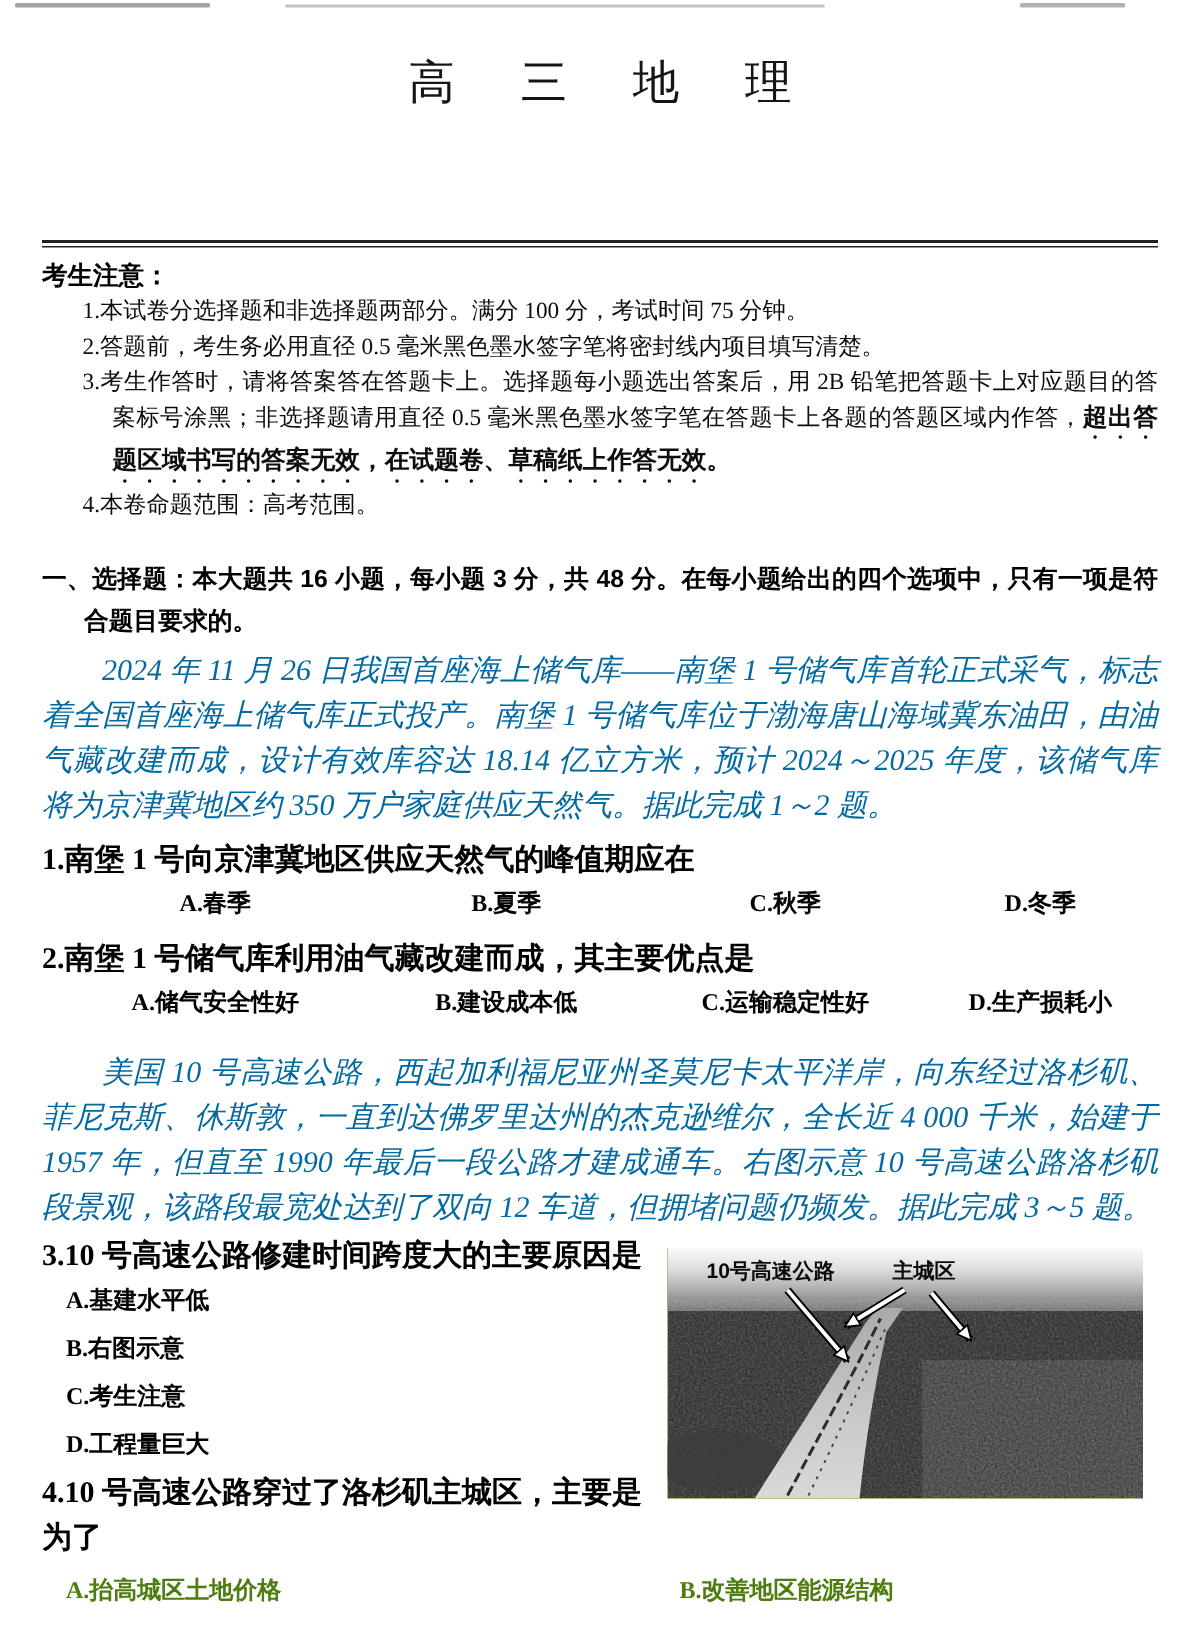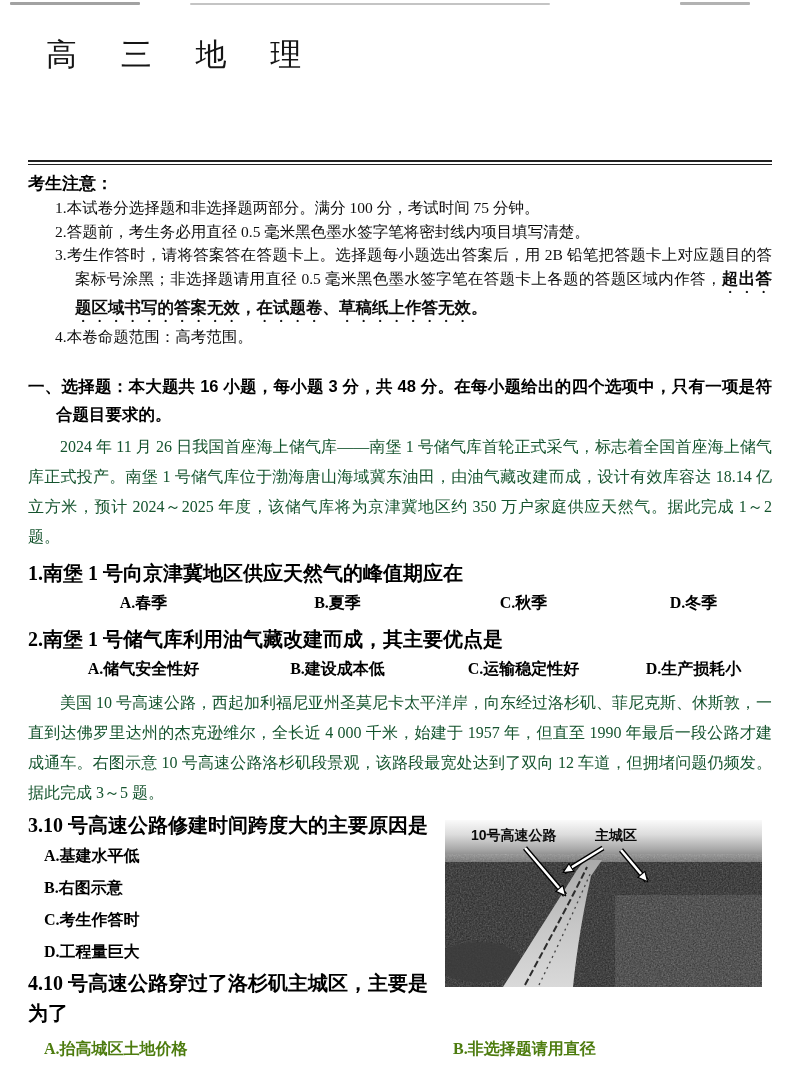--- a/index.html
+++ b/index.html
@@ -9,21 +9,21 @@
     position:relative;
   }
   .page{padding:0 28px;position:relative;}
   
   .artifact{position:absolute;background:#555;border-radius:1px;}
   .a1{left:10px;top:2px;width:130px;height:3px;opacity:.55;}
   .a2{left:190px;top:3px;width:360px;height:2px;opacity:.35;}
   .a3{left:680px;top:2px;width:70px;height:3px;opacity:.45;}
 
   .title{
-    margin-top:34px;font-size:31px;line-height:42px;
+    margin-top:34px;text-align:center;font-size:31px;line-height:42px;
     letter-spacing:18px;text-indent:18px;font-weight:500;color:#151515;
   }
   .divider{margin-top:84px;height:2px;border-top:2.5px solid #222;border-bottom:1.5px solid #222;}
 
   .notice-head{
     margin-top:7px;font-family:"Liberation Sans","DejaVu Sans",sans-serif;
     font-weight:bold;font-size:17px;line-height:24px;color:#000;
   }
   .notice-item{
     font-size:15.5px;line-height:23.5px;color:#0d0d0d;
@@ -35,24 +35,24 @@
     text-emphasis:filled dot;text-emphasis-position:under right;
   }
 
   .section-heading{
     margin-top:24px;font-family:"Liberation Sans","DejaVu Sans",sans-serif;
     font-weight:bold;font-size:16.5px;line-height:28px;
     padding-left:28px;text-indent:-28px;text-align:justify;color:#000;
   }
 
   .passage{
-    font-size:16px;line-height:30px;text-align:justify;text-indent:2em;color:#14532d;
+    font-size:20px;line-height:30px;text-align:justify;text-indent:2em;color:#0369a1;font-style:italic;
   }
   .p1{margin-top:4px;}
-  .p2{margin-top:6px;}
+  .p2{margin-top:18px;}
 
   .stem{font-size:20px;font-weight:bold;line-height:26px;color:#000;}
   .stem-q1{margin-top:8px;}
   .stem-q2{margin-top:10px;}
   .options-4{
     margin-top:4px;display:grid;grid-template-columns:199px 189px 183px 1fr;
     padding-left:16px;font-size:16px;font-weight:bold;line-height:26px;color:#000;text-align:center;
   }
   .figure-wrap{
     float:right;width:317px;height:167px;margin:12px 10px 6px 14px;
@@ -166,28 +166,28 @@
         <line x1="176" y1="30" x2="202" y2="61" stroke="#000" stroke-width="5.2"></line>
         <line x1="176" y1="30" x2="202" y2="61" stroke="#fff" stroke-width="2.6" marker-end="url(#ah)"></line>
       </g>
     </svg>
   </div>
 
   <div class="stem stem-q3">3.10 号高速公路修建时间跨度大的主要原因是</div>
   <div class="q3-options">
     <div>A.基建水平低</div>
     <div>B.右图示意</div>
-    <div>C.考生作答时</div>
+    <div>C.考生注意</div>
     <div>D.工程量巨大</div>
   </div>
   <div class="stem stem-q4">4.10 号高速公路穿过了洛杉矶主城区，主要是为了</div>
 
   <div class="options-2">
     <span>A.抬高城区土地价格</span>
-    <span>B.非选择题请用直径</span>
+    <span>B.改善地区能源结构</span>
     <span>C.提高交通出行效率</span>
     <span>D.改善地区能源结构</span>
   </div>
 
   <div class="footer">
     <span>【高三2月质量检测·地理　第1页(共6页)】</span>
     <span class="corner">N</span>
   </div>
 
 </div>

